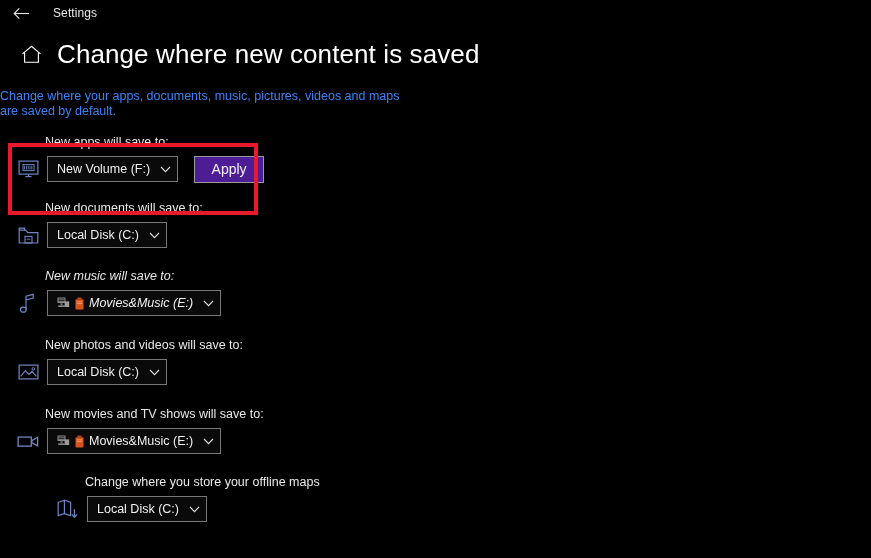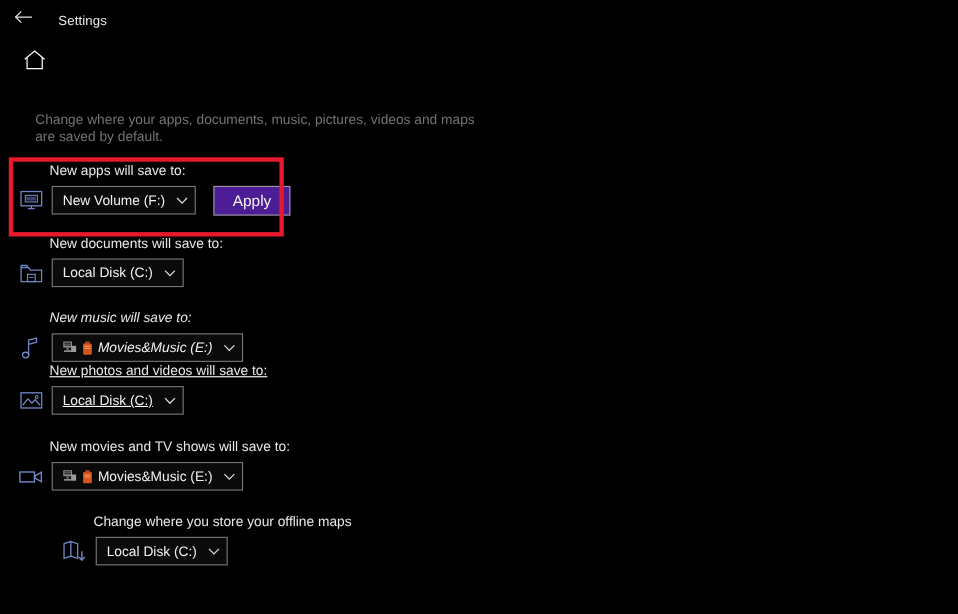--- a/index.html
+++ b/index.html
@@ -14,21 +14,21 @@
     font-family: "Liberation Sans", sans-serif;
     color: #ffffff;
     position: relative;
     -webkit-font-smoothing: antialiased;
   }
 
   
   .titlebar {
     height: 26px;
     display: flex;
-    align-items: flex-end;
+    align-items: center;
     padding-left: 8px;
     box-sizing: border-box;
   }
   .back-btn {
     width: 26px;
     height: 22px;
     display: flex;
     align-items: center;
     justify-content: center;
     color: #e6e6e6;
@@ -60,25 +60,25 @@
     font-size: 26px;
     font-weight: 400;
     color: #ffffff;
     margin-left: 13px;
     letter-spacing: 0.1px;
     line-height: 1;
   }
 
   
   .description {
-    margin-top: 35px;
-    padding-left: 32px;
+    margin-top: 22px;
+    padding-left: 0;
     font-size: 12.5px;
     line-height: 15px;
-    color: #737373;
+    color: #3b82f6;
     max-width: 400px;
   }
 
   
   .groups {
     margin-top: 16px;
     position: relative;
   }
   .group {
     padding-left: 14px;
@@ -174,20 +174,21 @@
   <div class="titlebar-title">Settings</div>
 </div>
 
 <div class="page-header">
   <div class="home-icon">
     <svg width="21" height="19" viewBox="0 0 21 19" fill="none" aria-hidden="true">
       <path d="M1.5 8.8 L10.5 1.3 L19.5 8.8" stroke="currentColor" stroke-width="1.1" fill="none"></path>
       <path d="M3.6 7.4 V17.3 H17.4 V7.4" stroke="currentColor" stroke-width="1.1" fill="none"></path>
     </svg>
   </div>
+  <div class="page-title">Change where new content is saved</div>
 </div>
 
 <div class="description">Change where your apps, documents, music, pictures, videos and maps are saved by default.</div>
 
 <div class="groups">
 
   <div class="group" style="margin-top:12px;">
     <div class="group-label">New apps will save to:</div>
     <div class="group-row">
       <div class="group-icon">
@@ -266,21 +267,21 @@
         </span>
         <span class="dd-caret">
           <svg width="11" height="7" viewBox="0 0 11 7" fill="none" aria-hidden="true">
             <path d="M1 1 L5.5 5.6 L10 1" stroke="currentColor" stroke-width="1.1" fill="none"></path>
           </svg>
         </span>
       </div>
     </div>
   </div>
 
-  <div class="group" style="text-decoration:underline;">
+  <div class="group" style="margin-top:21px;">
     <div class="group-label">New photos and videos will save to:</div>
     <div class="group-row">
       <div class="group-icon">
         <svg width="21" height="18" viewBox="0 0 21 18" fill="none" aria-hidden="true">
           <rect x="1.1" y="2.1" width="18.8" height="13.8" stroke="currentColor" stroke-width="1.2" fill="none"></rect>
           <path d="M2.6 13.4 L7.4 7.6 L11 11.4 L14 8.4 L18.4 13.4" stroke="currentColor" stroke-width="1.1" fill="none"></path>
           <circle cx="15.3" cy="5.9" r="1.3" stroke="currentColor" stroke-width="1" fill="none"></circle>
         </svg>
       </div>
       <div class="dropdown" style="min-width:88px;">

